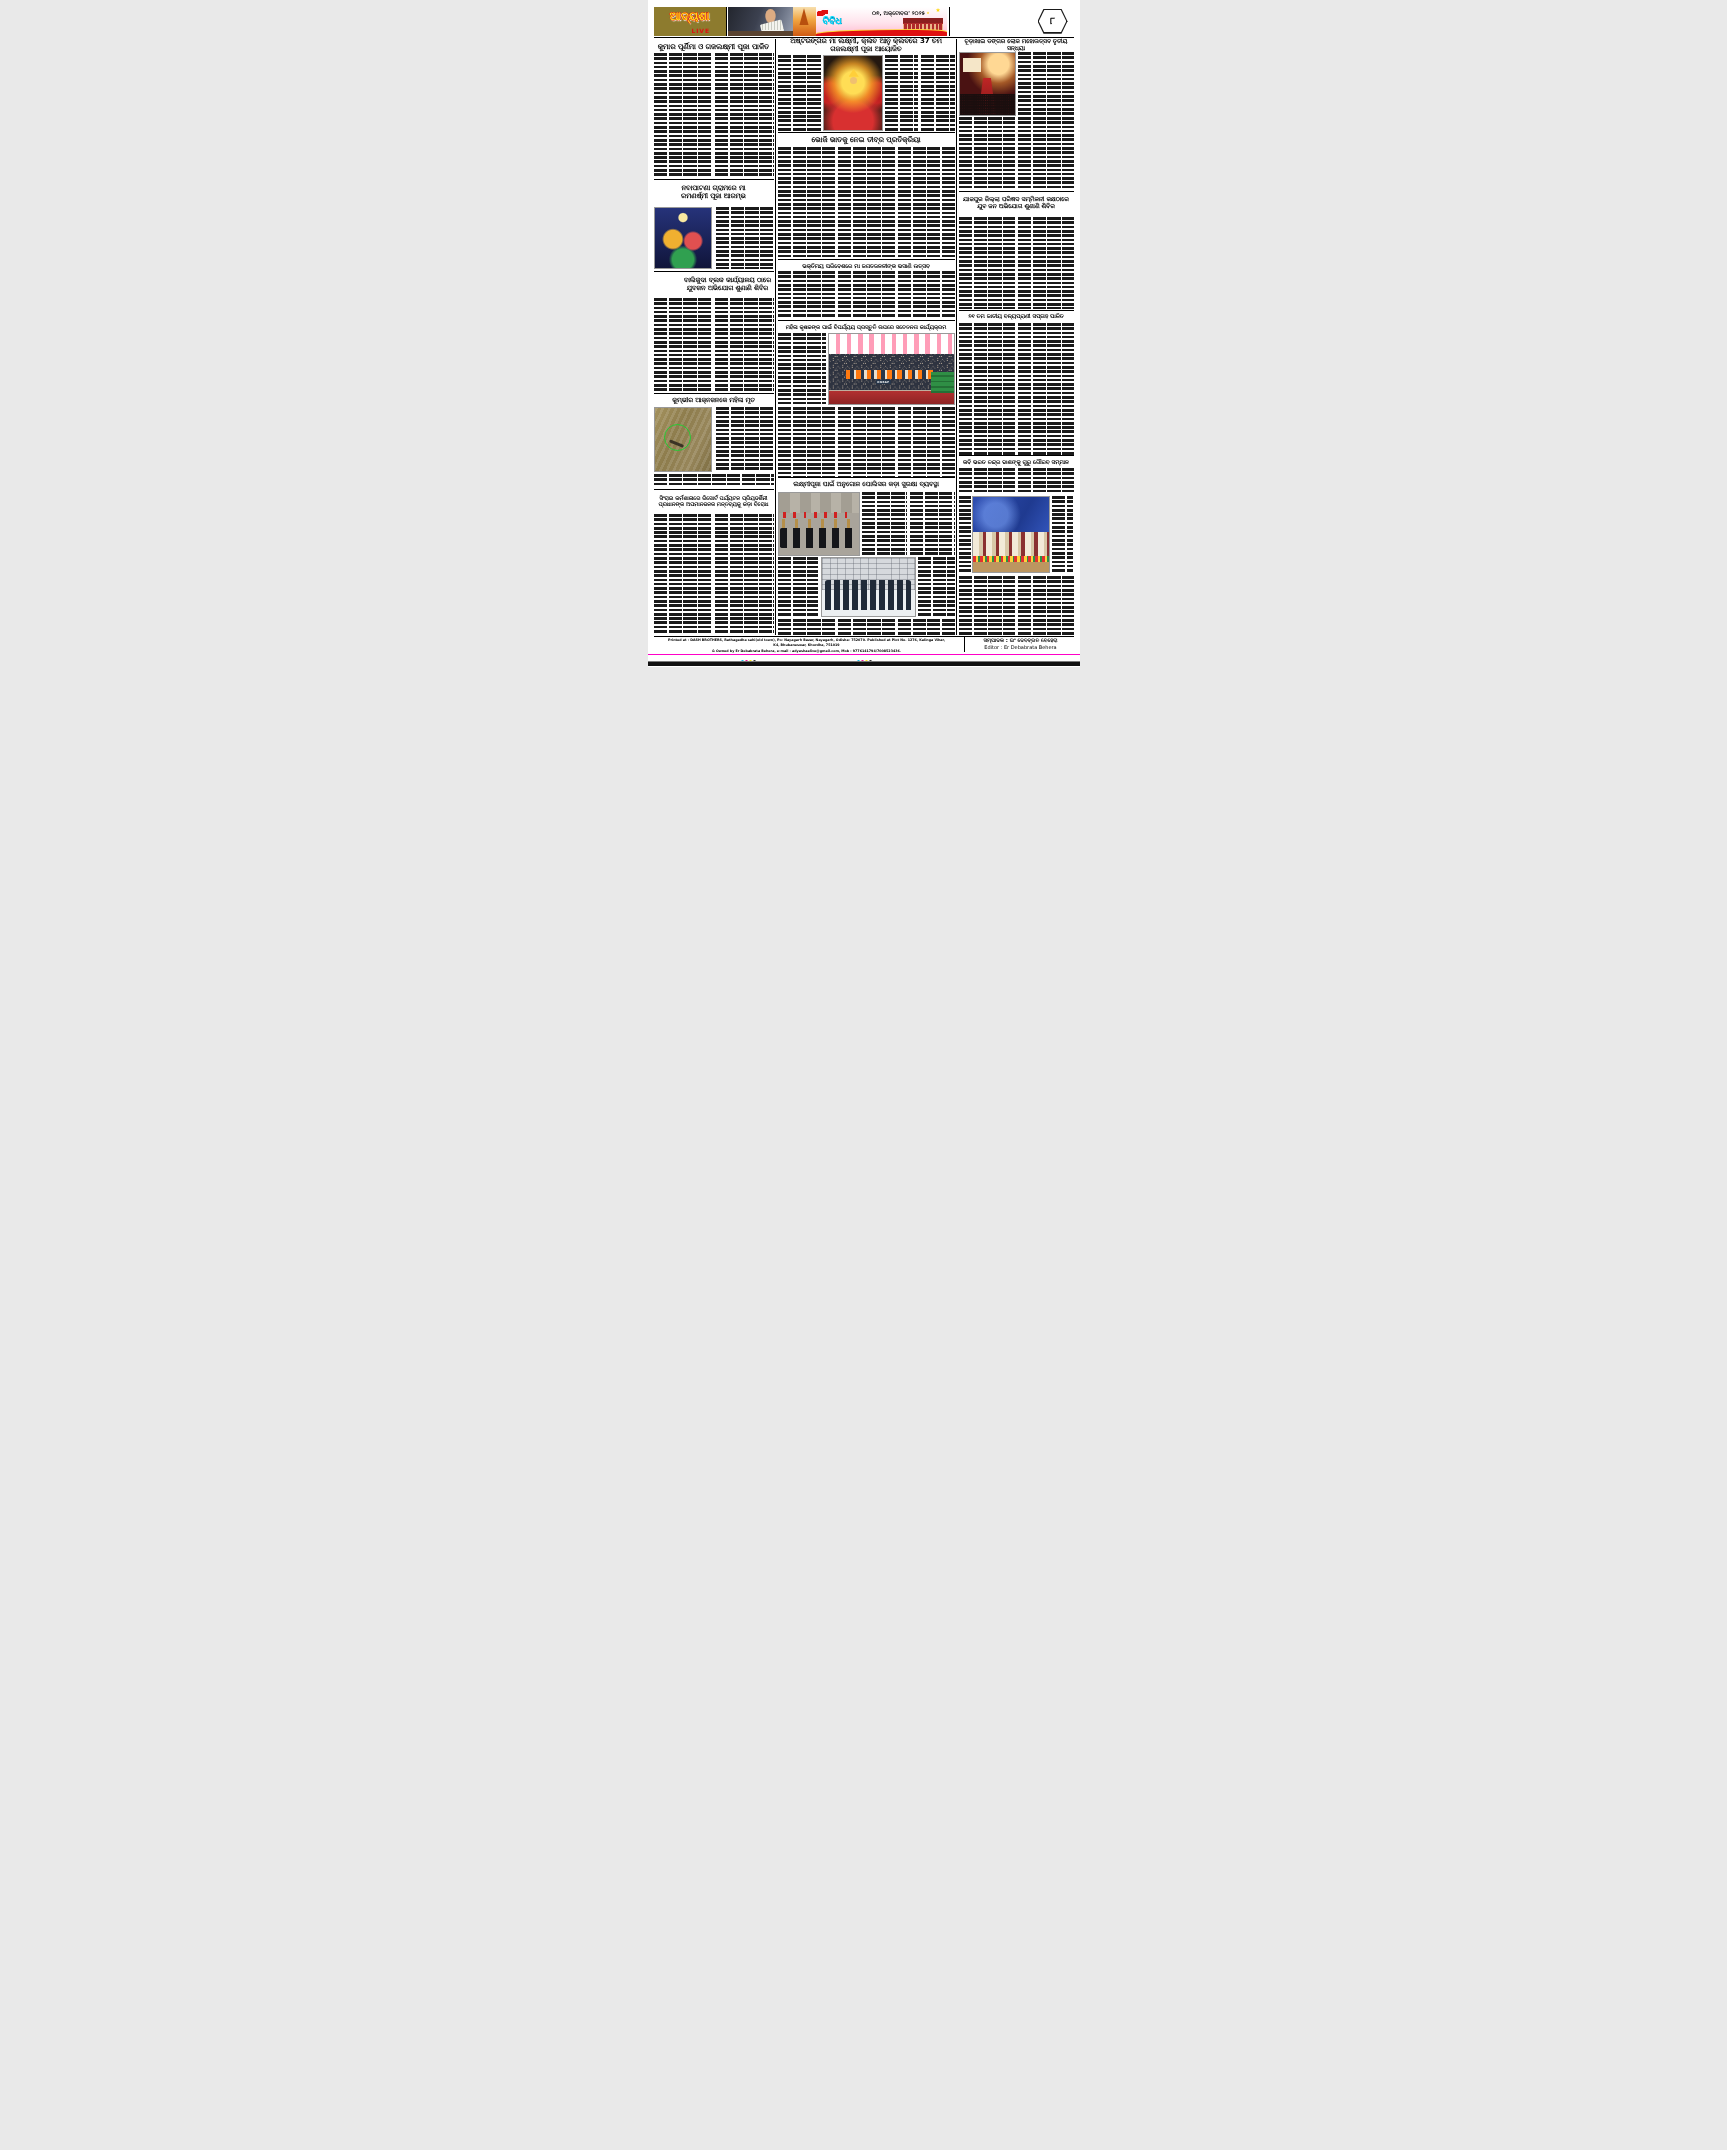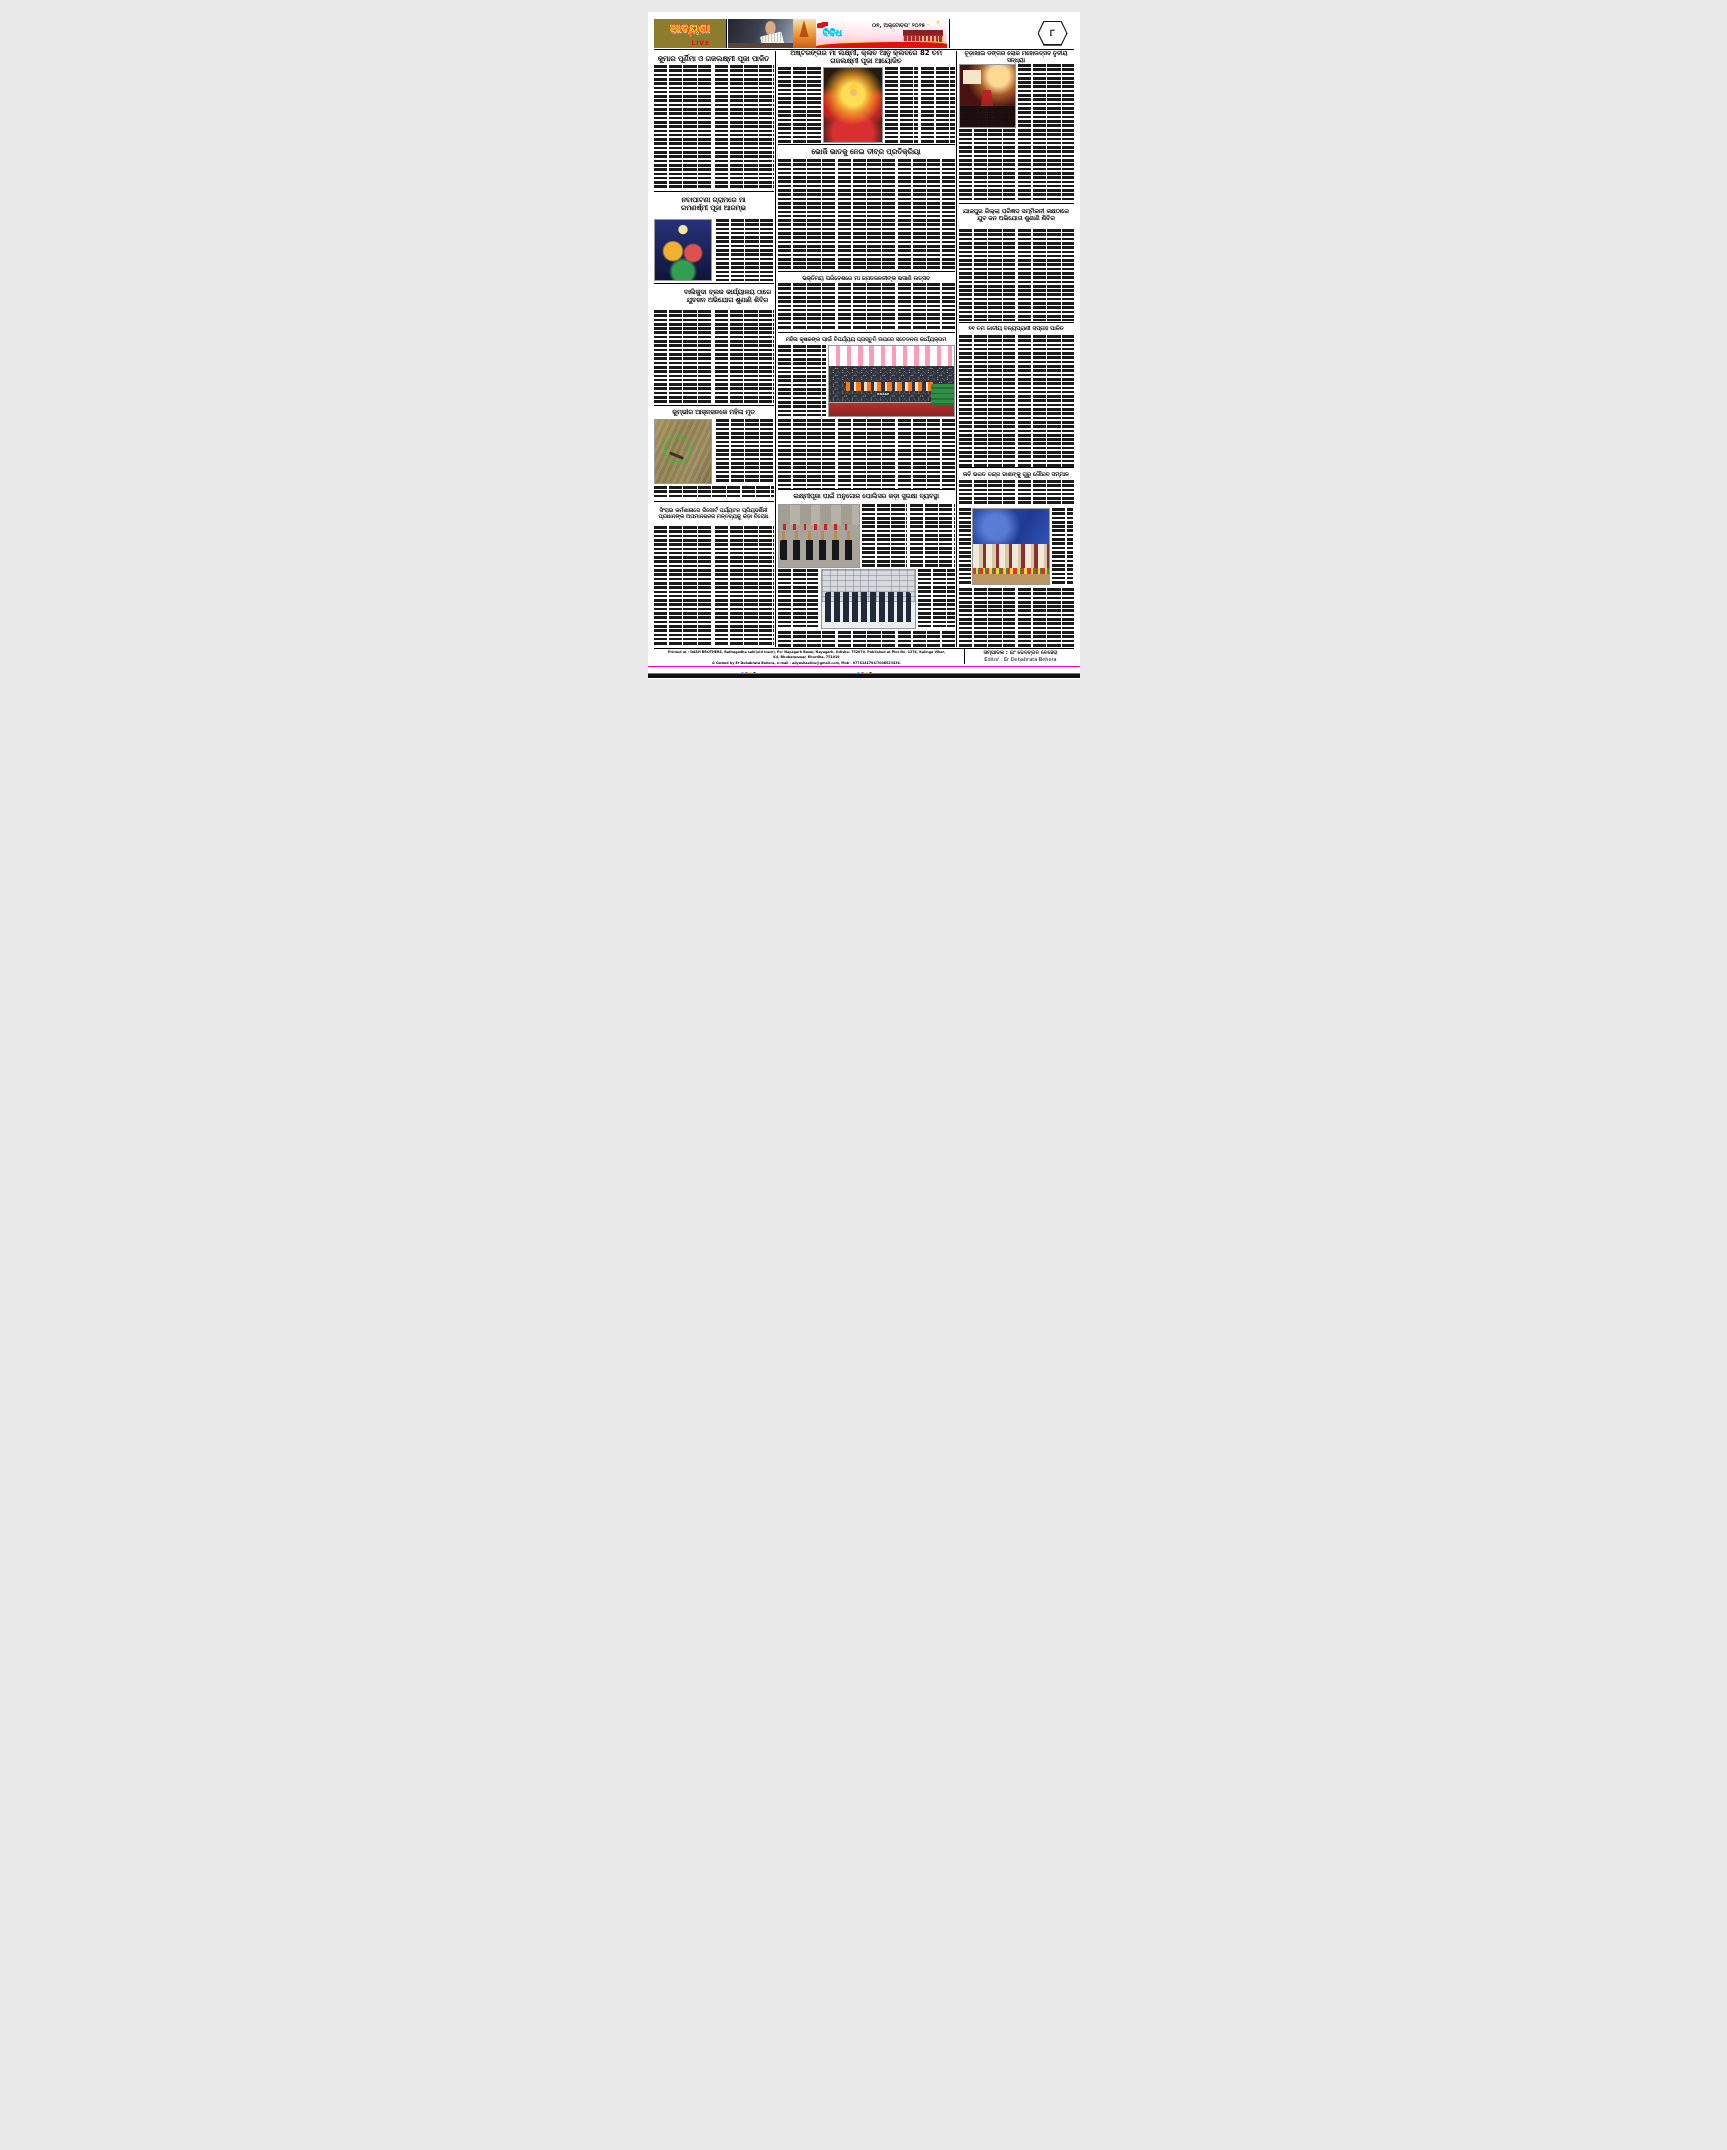--- a/index.html
+++ b/index.html
@@ -1,16 +1,16 @@
 <!DOCTYPE html>
 <html style="font-size:6.9px"><head>
 <meta charset="utf-8">
 <style>
   html,body{margin:0;padding:0;background:#e9e9e9;}
-  .page{position:relative;width:432px;height:667px;margin:12px auto;background:#fff;
+  .page{position:relative;width:432px;height:667px;margin:0 auto;background:#fff;
         font-family:"DejaVu Sans",sans-serif;color:#000;overflow:hidden;}
   .abs{position:absolute;}
   .hd{font-weight:700;text-align:center;line-height:1.12;letter-spacing:-0.1px;color:#000;
       display:flex;flex-direction:column;justify-content:center;}
   .rule{background:#000;}
   
   .g{display:block;background-image:
       repeating-linear-gradient(to right,rgba(255,255,255,0) 0 13.3px,#fff 13.3px 14.6px),
       repeating-linear-gradient(#1a1a1a 0 2.6px,#fff 2.6px 4.3px);}
   .gcols{display:flex;gap:3px;}
@@ -111,21 +111,21 @@
   <div class="abs rule" style="left:6px;top:489px;width:120px;height:0.4px;"></div>
   <div class="abs hd" style="left:6px;top:490px;width:120px;height:22.4px;font-size:5.6px;">
     <span>ସିଂରାଇ କର୍ମଶାଳାରେ ରିସୋର୍ଟ ପର୍ଯ୍ୟଟନ ପ୍ରିୟଦର୍ଶିନୀ</span>
     <span>ପ୍ରଧାନଙ୍କ ଅପମାନଜନକ ମନ୍ତବ୍ୟକୁ କଡ଼ା ବିରୋଧ</span>
   </div>
   <div class="abs gcols" style="left:6px;top:514px;width:120px;height:120px;">
     <i class="g"></i>
     <i class="g"></i>
   </div>
 
-  <div class="abs hd" style="left:130px;top:39px;width:177px;height:14.6px;font-size:7px;">ଅଷ୍ଟରଙ୍ଗର ମା ଲକ୍ଷ୍ମୀ, କ୍ଲବ ଆନୁ କ୍ଲବରେ 82 ତମ ଗଜଲକ୍ଷ୍ମୀ ପୂଜା ଆୟୋଜିତ</div>
+  <div class="abs hd" style="left:130px;top:39px;width:177px;height:14.6px;font-size:7px;">ଅଷ୍ଟରଙ୍ଗର ମା ଲକ୍ଷ୍ମୀ, କ୍ଲବ ଆନୁ କ୍ଲବରେ 37 ତମ ଗଜଲକ୍ଷ୍ମୀ ପୂଜା ଆୟୋଜିତ</div>
   <i class="g abs" style="left:130px;top:55px;width:43px;height:76px;"></i>
   <div class="ph" style="left:175px;top:55px;width:60px;height:76px;background:
          radial-gradient(circle at 50% 36%,#ffdd55 0 20%,rgba(255,170,40,.75) 34%,rgba(0,0,0,0) 55%),
          radial-gradient(circle at 50% 88%,#d83030 0 28%,rgba(0,0,0,0) 48%),
          radial-gradient(circle at 10% 50%,#c02020 0 16%,rgba(0,0,0,0) 28%),
          radial-gradient(circle at 90% 50%,#c02020 0 16%,rgba(0,0,0,0) 28%),#241810;">
     <div class="abs" style="left:26px;top:20.6px;width:7.7px;height:7.7px;border-radius:50%;background:#f0c070;"></div>
     <div class="abs" style="left:25px;top:13px;width:10.3px;height:7.7px;background:#ffcf3a;clip-path:polygon(50% 0,100% 100%,0 100%);"></div>
   </div>
   <div class="abs gcols" style="left:237px;top:55px;width:70px;height:76px;">

